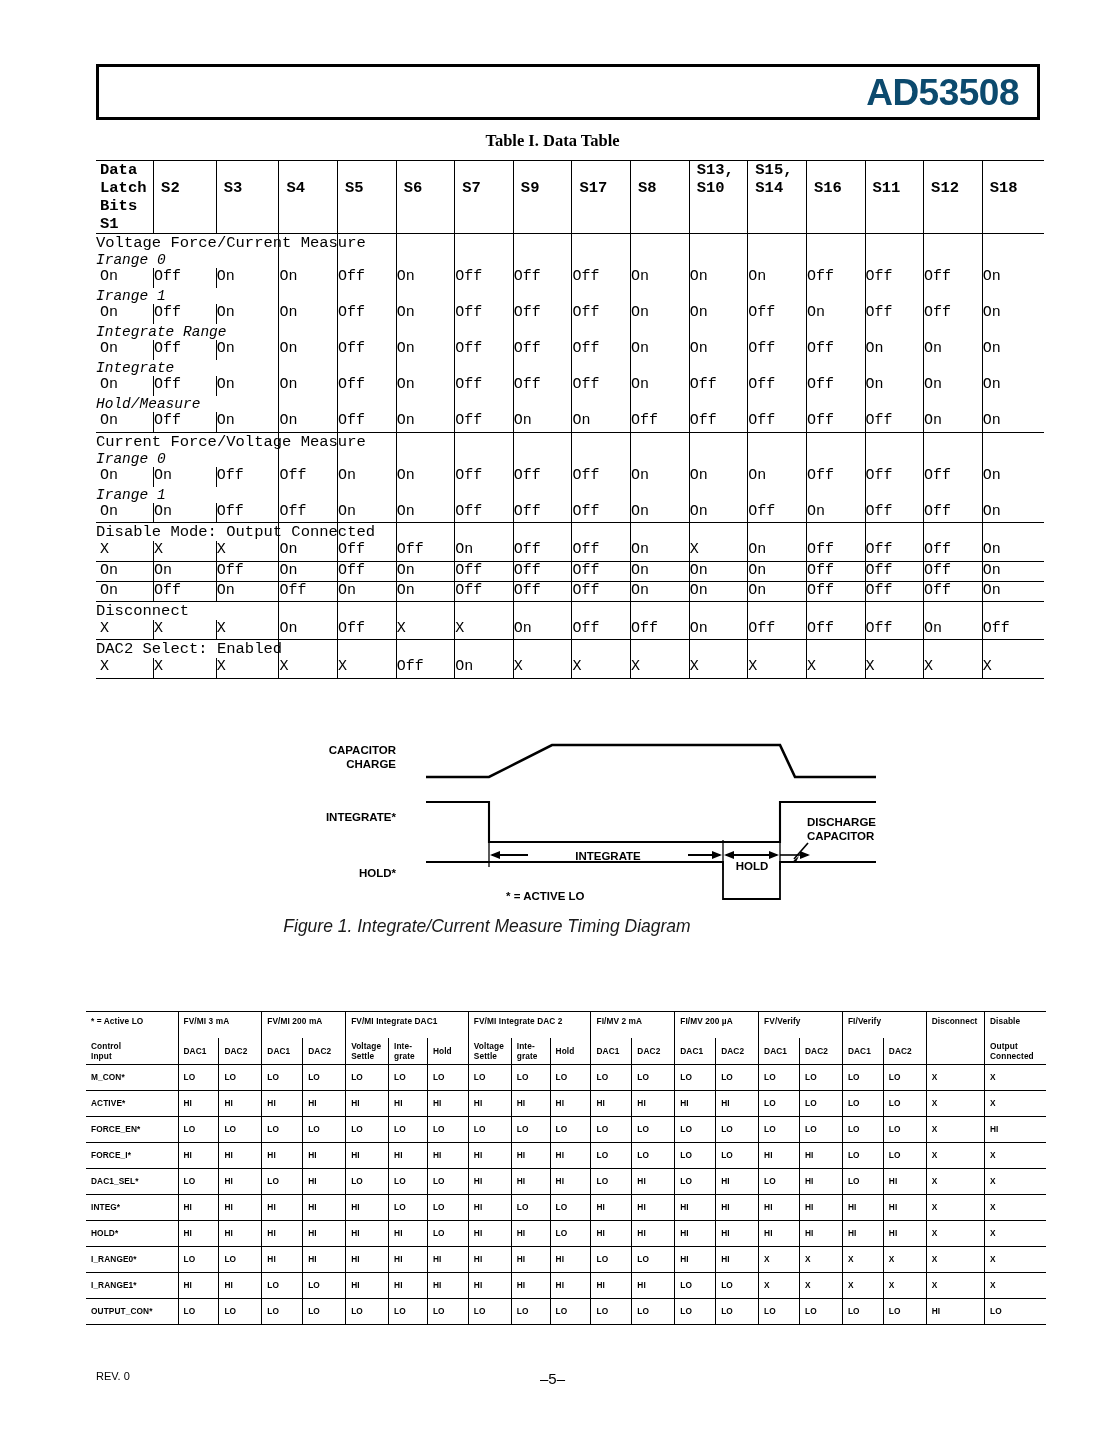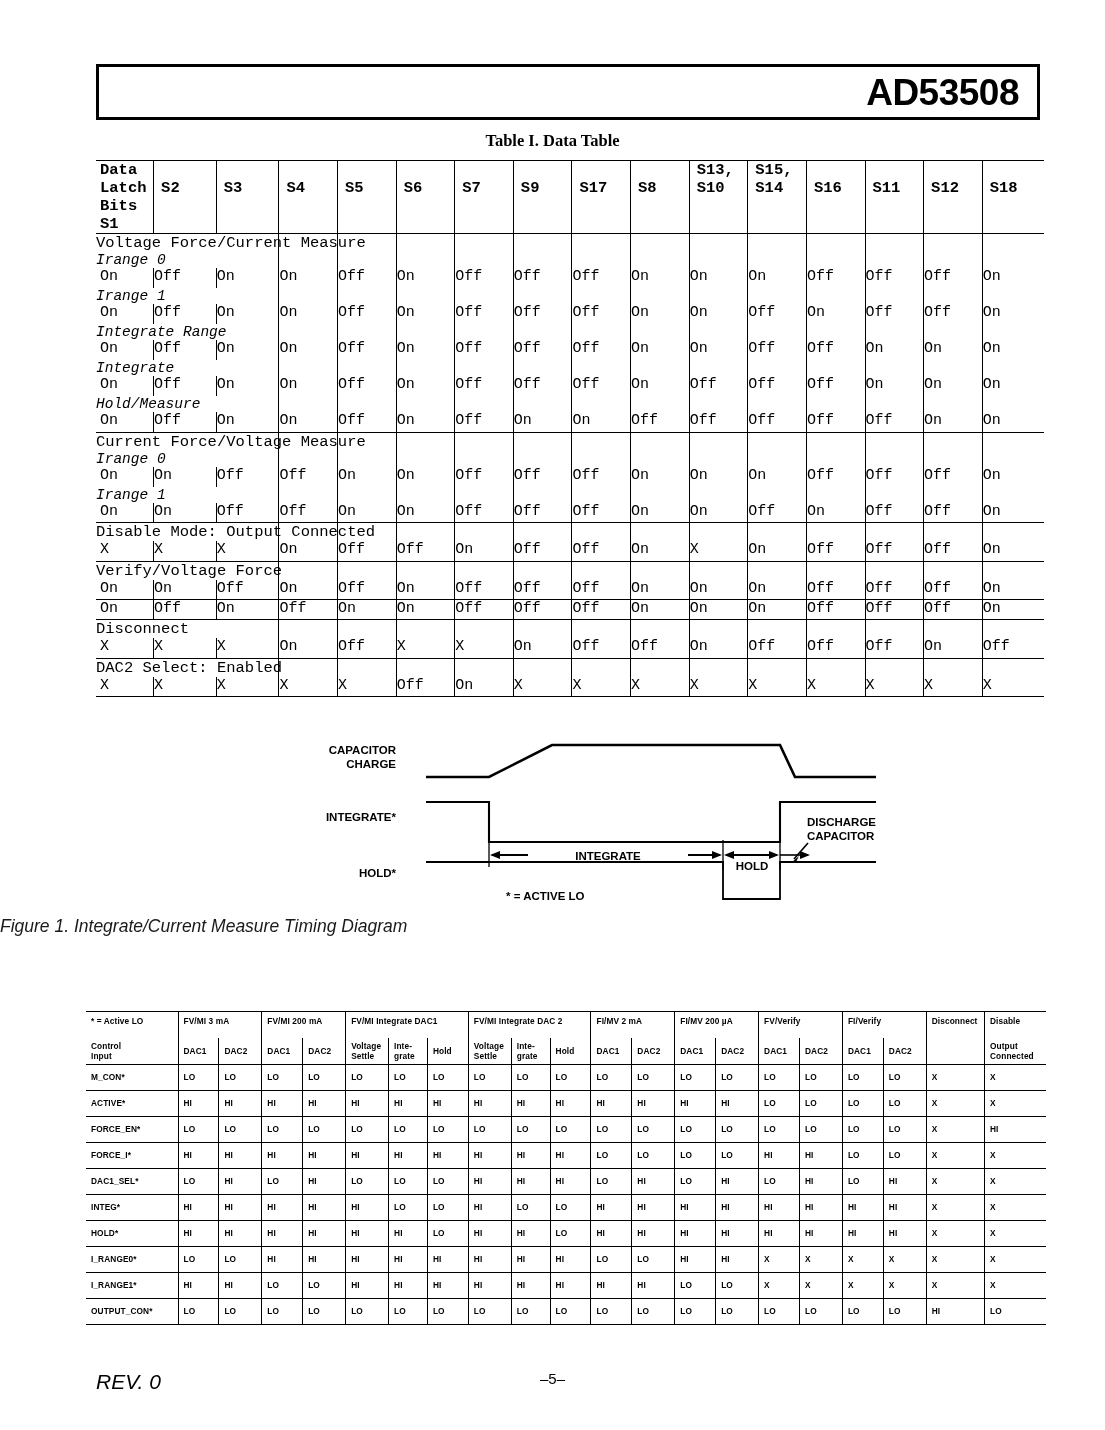--- a/index.html
+++ b/index.html
@@ -17,21 +17,21 @@
 
   
   .header-band {
     position:absolute; left:96px; top:64px; width:944px; height:56px;
     border:3px solid #000; background:#fff;
   }
   .header-title {
     position:absolute; right:18px; top:50%; transform:translateY(-50%);
     font-family:"Liberation Sans", sans-serif;
     font-weight:bold; font-size:37px; letter-spacing:-0.5px;
-    line-height:1; color:#000000;margin-left:28px;
+    line-height:1; color:#0c4a6e;margin-left:28px;
   }
 
   
   .table-caption {
     text-align:center; font-weight:bold; font-size:16.5px;
     font-family:"Liberation Serif", serif;
   }
   #table1-caption { position:absolute; left:0; top:131px; width:1105px; }
   #table2-caption { position:absolute; left:0; top:982px; width:1105px; }
 
@@ -61,21 +61,21 @@
     font-style:italic; font-size:14.5px; padding:1px 0 0 4px;
     text-align:left; white-space:nowrap;
   }
   .val { text-align:left; padding-left:7px; font-size:15px; height:20px; }
   .val.first { padding-left:4px; }
   .grp-end td { border-bottom:1.1px solid #000; }
 
   
   .figure { position:absolute; left:96px; top:722px; width:948px; height:190px; }
   .fig-caption {
-    position:absolute; left:0; top:916px; width:974px; 
+    position:absolute; left:0; top:916px; width:974px; text-align:center;
     font-family:"Liberation Sans", sans-serif; font-style:italic;
     font-size:17.5px; color:#1a1a1a;
   }
 
   
   .t2-wrap { position:absolute; left:86px; top:1011px; width:960px; }
   table.t2 {
     border-collapse:collapse; width:960px; table-layout:fixed;
     font-family:"Liberation Sans", sans-serif;
     font-size:8.3px; font-weight:bold;
@@ -92,21 +92,21 @@
   table.t2 tr.t2-top td { border-top:1.2px solid #000; }
   table.t2 tr.t2-hdr2 td { border-bottom:1.2px solid #000; }
   table.t2 tr.t2-body td { border-bottom:0.8px solid #000; }
   table.t2 tr.t2-body:last-child td { border-bottom:1.2px solid #000; }
   .t2 .hcell { vertical-align:top; padding-top:4px; }
   .t2 .two-line span { display:block; line-height:1.22; }
 
   
   .footer { position:absolute; left:0; top:1370px; width:1105px;
             font-family:"Liberation Sans", sans-serif; }
-  .rev { position:absolute; left:96px; top:0; font-size:21px;font-style:italic; }
+  .rev { position:absolute; left:96px; top:0; font-size:11px; }
   .pageno { position:absolute; left:0; top:0; width:1105px;
             text-align:center; font-size:15px; }
 </style>
 </head>
 <body>
 
 <div class="page">
 
   <div class="header-band">
     <div class="header-title">AD53508</div>
@@ -497,36 +497,20 @@
             <td class="val vline">On</td>
             <td class="val vline">Off</td>
             <td class="val vline">Off</td>
             <td class="val vline">On</td>
             <td class="val vline">X</td>
             <td class="val vline">On</td>
             <td class="val vline">Off</td>
             <td class="val vline">Off</td>
             <td class="val vline">Off</td>
             <td class="val vline">On</td>
-          </tr>
-          <tr>
-            <td class="sec-title" colspan="3">Verify/Voltage Force</td>
-            <td class="vline"></td>
-            <td class="vline"></td>
-            <td class="vline"></td>
-            <td class="vline"></td>
-            <td class="vline"></td>
-            <td class="vline"></td>
-            <td class="vline"></td>
-            <td class="vline"></td>
-            <td class="vline"></td>
-            <td class="vline"></td>
-            <td class="vline"></td>
-            <td class="vline"></td>
-            <td class="vline"></td>
           </tr>
           <tr class="grp-end">
             <td class="val first">On</td>
             <td class="val vline">On</td>
             <td class="val vline">Off</td>
             <td class="val vline">On</td>
             <td class="val vline">Off</td>
             <td class="val vline">On</td>
             <td class="val vline">Off</td>
             <td class="val vline">Off</td>

